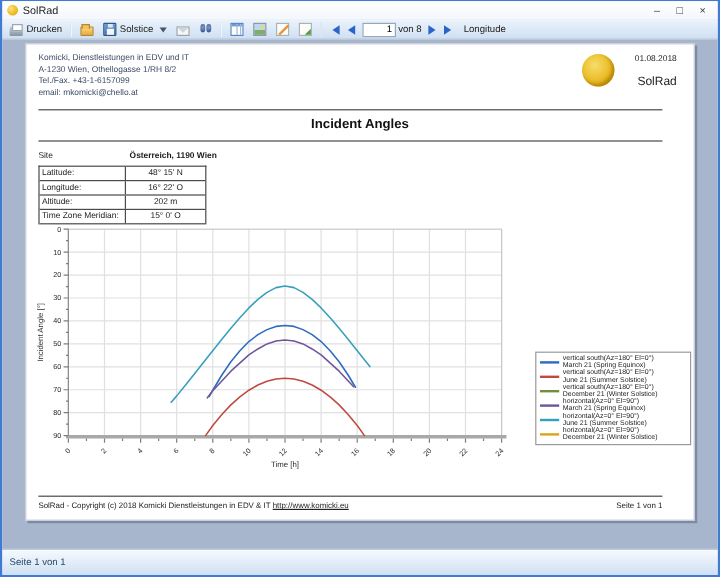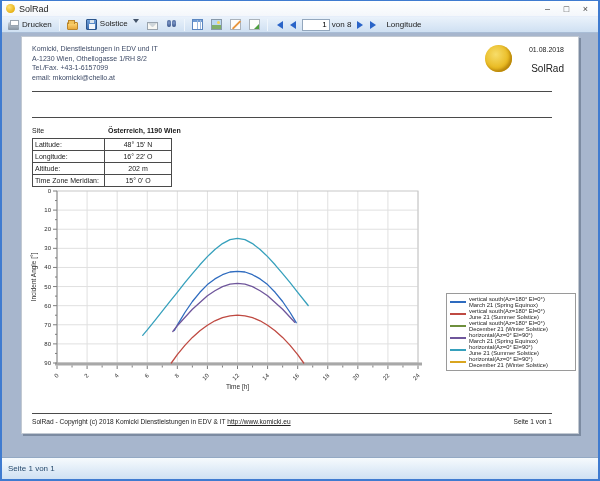--- a/index.html
+++ b/index.html
@@ -5,21 +5,21 @@
   html,body{margin:0;padding:0;background:#e8e8e8;font-family:"Liberation Sans",sans-serif;}
   *{box-sizing:border-box;}
   .window{width:600px;height:481px;border:2px solid #3f7bd0;border-top-width:1px;background:#fff;position:relative;display:flex;flex-direction:column;}
   
   .titlebar{height:15px;background:linear-gradient(#ffffff,#f4f7fb);display:flex;align-items:center;padding:0 4px;flex:0 0 auto;}
   .app-sun{width:9px;height:9px;border-radius:50%;background:radial-gradient(circle at 35% 35%,#ffe27a,#e8b315 70%,#c99208);margin-right:4px;}
   .titletext{font-size:9px;color:#222;flex:1;}
   .wbtn{width:17px;height:12px;display:flex;align-items:center;justify-content:center;font-size:9px;color:#444;margin-left:2px;cursor:default;}
   
   .toolbar{height:17px;background:linear-gradient(#eaf2fb,#cfe0f2);border-top:1px solid #e6eefa;border-bottom:1px solid #a9bdd6;display:flex;align-items:center;padding:0 3px;gap:2px;flex:0 0 auto;font-size:8px;color:#1b1b1b;}
-  .tbtn{display:flex;align-items:flex-start;gap:3px;padding:1px 3px;border-radius:2px;}
+  .tbtn{display:flex;align-items:center;gap:3px;padding:1px 3px;border-radius:2px;}
   .tsep{width:1px;height:12px;background:#aebfd4;margin:0 2px;border-right:1px solid #f0f6fc;}
   .ic{display:inline-block;width:11px;height:11px;position:relative;}
   .ic-print{background:linear-gradient(#c3ced8,#8795a3);border-radius:2px 2px 1px 1px;height:8px;margin-top:2px;}
   .ic-print:before{content:"";position:absolute;left:2px;top:-2px;width:7px;height:4px;background:#fff;border:1px solid #9aa6b2;}
   .ic-folder{background:linear-gradient(#ffd978,#e8a93c);border:1px solid #b9852d;border-radius:1px;height:8px;margin-top:2px;}
   .ic-folder:before{content:"";position:absolute;left:0;top:-3px;width:5px;height:3px;background:#f2c35a;border:1px solid #b9852d;border-bottom:none;}
   .ic-save{background:linear-gradient(#6f9fd8,#3b6db0);border:1px solid #2d5档;border:1px solid #2d568c;border-radius:1px;}
   .ic-save:before{content:"";position:absolute;left:2px;bottom:0;width:6px;height:5px;background:#f4f7fa;}
   .ic-save:after{content:"";position:absolute;left:3px;top:0;width:4px;height:3px;background:#dce6ef;}
   .ic-mail{background:#f8f8f4;border:1px solid #9aa4ae;height:8px;margin-top:2px;}
@@ -155,20 +155,21 @@
         <div>A-1230 Wien, Othellogasse 1/RH 8/2</div>
         <div>Tel./Fax. +43-1-6157099</div>
         <div>email: mkomicki@chello.at</div>
       </div>
 
       <div class="logo-sun"></div>
       <div class="docdate">01.08.2018</div>
       <div class="brand">SolRad</div>
 
       <div class="hr" style="top:54px"></div>
+      <div class="doctitle">Incident Angles</div>
       <div class="hr" style="top:80px"></div>
 
       <div class="siterow">
         <span class="lbl">Site</span>
         <span class="val">Österreich, 1190 Wien</span>
       </div>
 
       <div class="sitetable">
         <div class="strow">
           <span class="c1">Latitude:</span>

